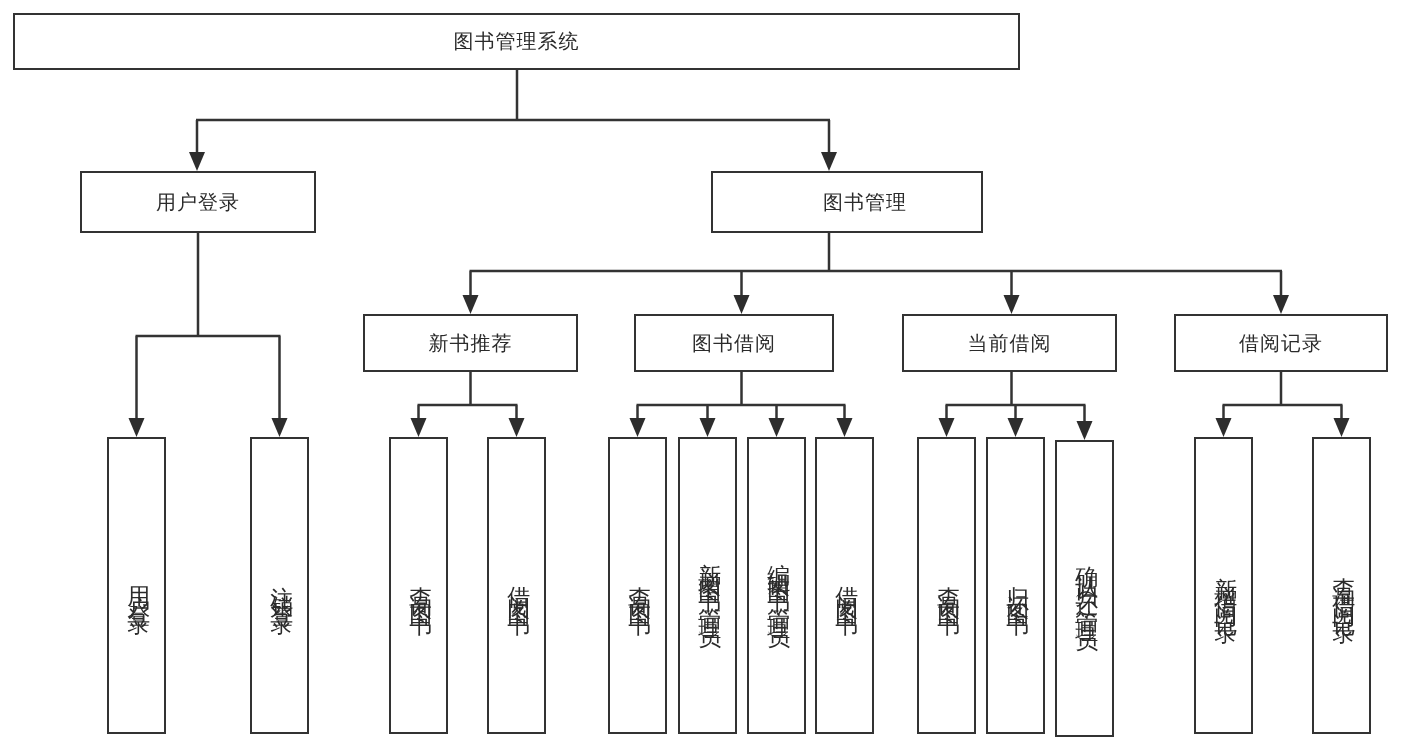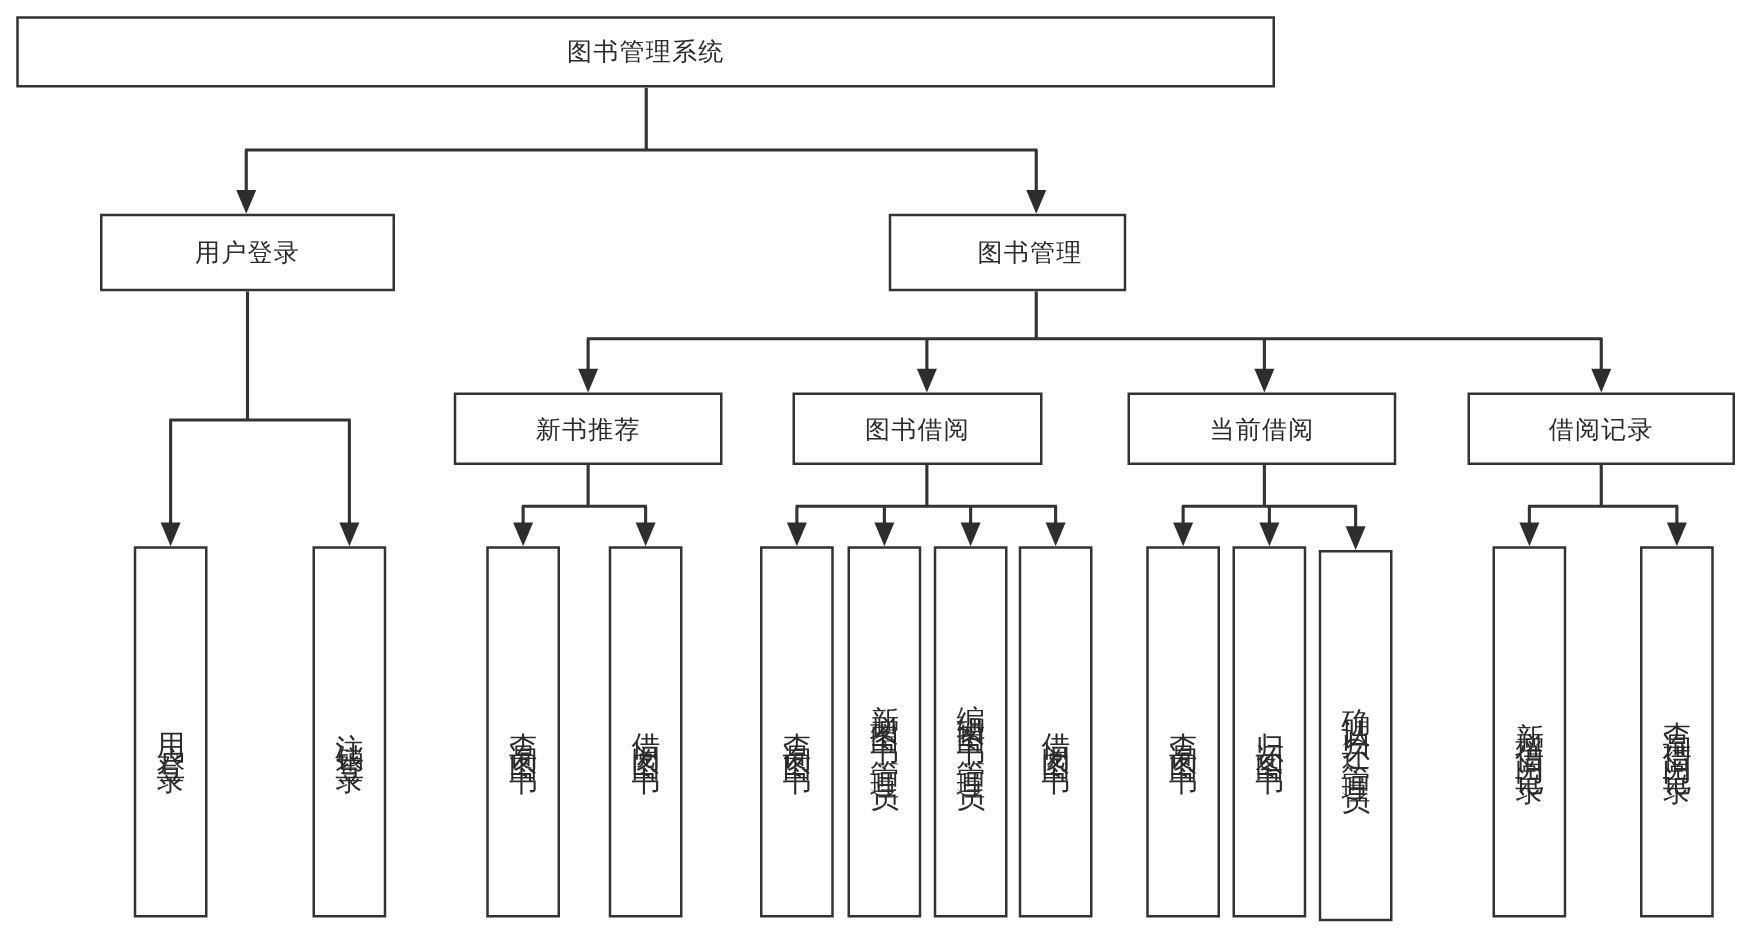--- a/index.html
+++ b/index.html
@@ -1,33 +1,33 @@
 <!DOCTYPE html>
 <html><head>
 <meta charset="utf-8">
 <style>
   html,body{margin:0;padding:0;background:#ffffff;}
   #canvas{
     position:relative;width:1405px;height:747px;background:#ffffff;overflow:hidden;
-    font-family:Liberation Sans, sans-serif;
+    font-family:Liberation Mono, monospace;
   }
   #connectors{position:absolute;left:0;top:0;width:1405px;height:747px;pointer-events:none;}
   .node{
     position:absolute;background:#ffffff;border:2px solid #333333;box-sizing:border-box;
     display:flex;align-items:center;justify-content:center;color:#2b2b2b;z-index:2;
   }
   .node.h span{font-size:20px;letter-spacing:1px;white-space:nowrap;}
   .node.v span{
     writing-mode:vertical-rl;text-orientation:mixed;
     font-size:23px;letter-spacing:9px;line-height:1.1;white-space:nowrap;
   }
   
   .b-root   {left:13px;  top:13px;  width:1007px;height:57px;}
   .b-login  {left:80px;  top:171px; width:236px; height:62px;}
-  .b-mgmt   {left:711px; top:171px; width:190px; height:62px;padding-left:36px;}
+  .b-mgmt   {left:711px; top:171px; width:272px; height:62px;padding-left:36px;}
   .b-l3-1   {left:363px; top:314px; width:215px; height:58px;}
   .b-l3-2   {left:634px; top:314px; width:200px; height:58px;}
   .b-l3-3   {left:902px; top:314px; width:215px; height:58px;justify-content:center;}
   .b-l3-4   {left:1174px;top:314px; width:214px; height:58px;}
   .b-a1{left:107px; top:437px;width:59px;height:297px;}
   .b-a2{left:250px; top:437px;width:59px;height:297px;}
   .b-b1{left:389px; top:437px;width:59px;height:297px;}
   .b-b2{left:487px; top:437px;width:59px;height:297px;}
   .b-c1{left:608px; top:437px;width:59px;height:297px;}
   .b-c2{left:678px; top:437px;width:59px;height:297px;}

